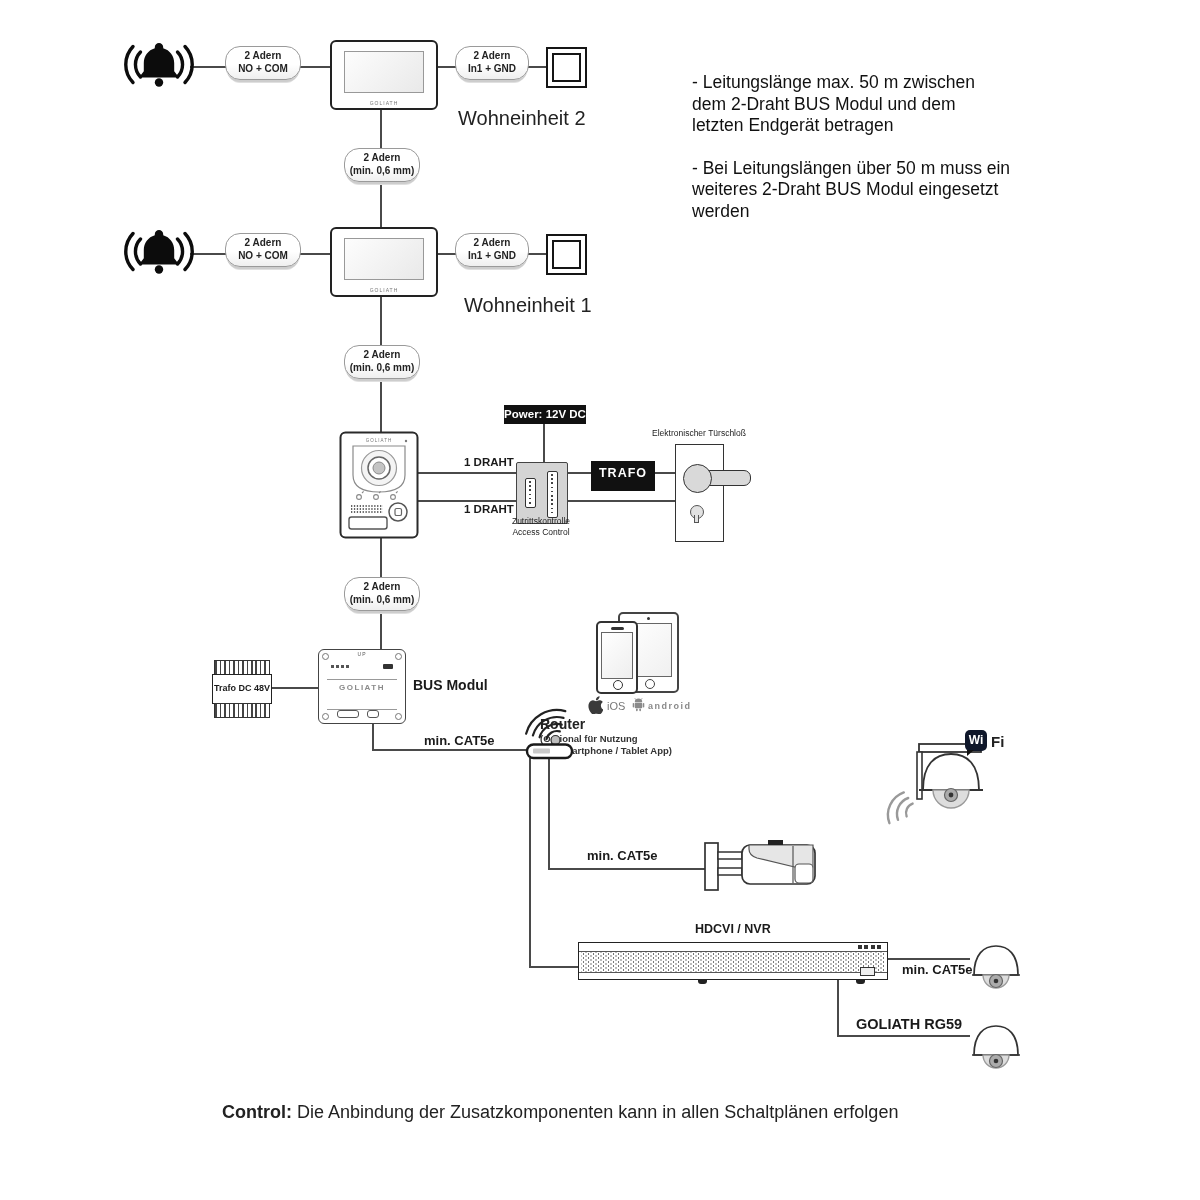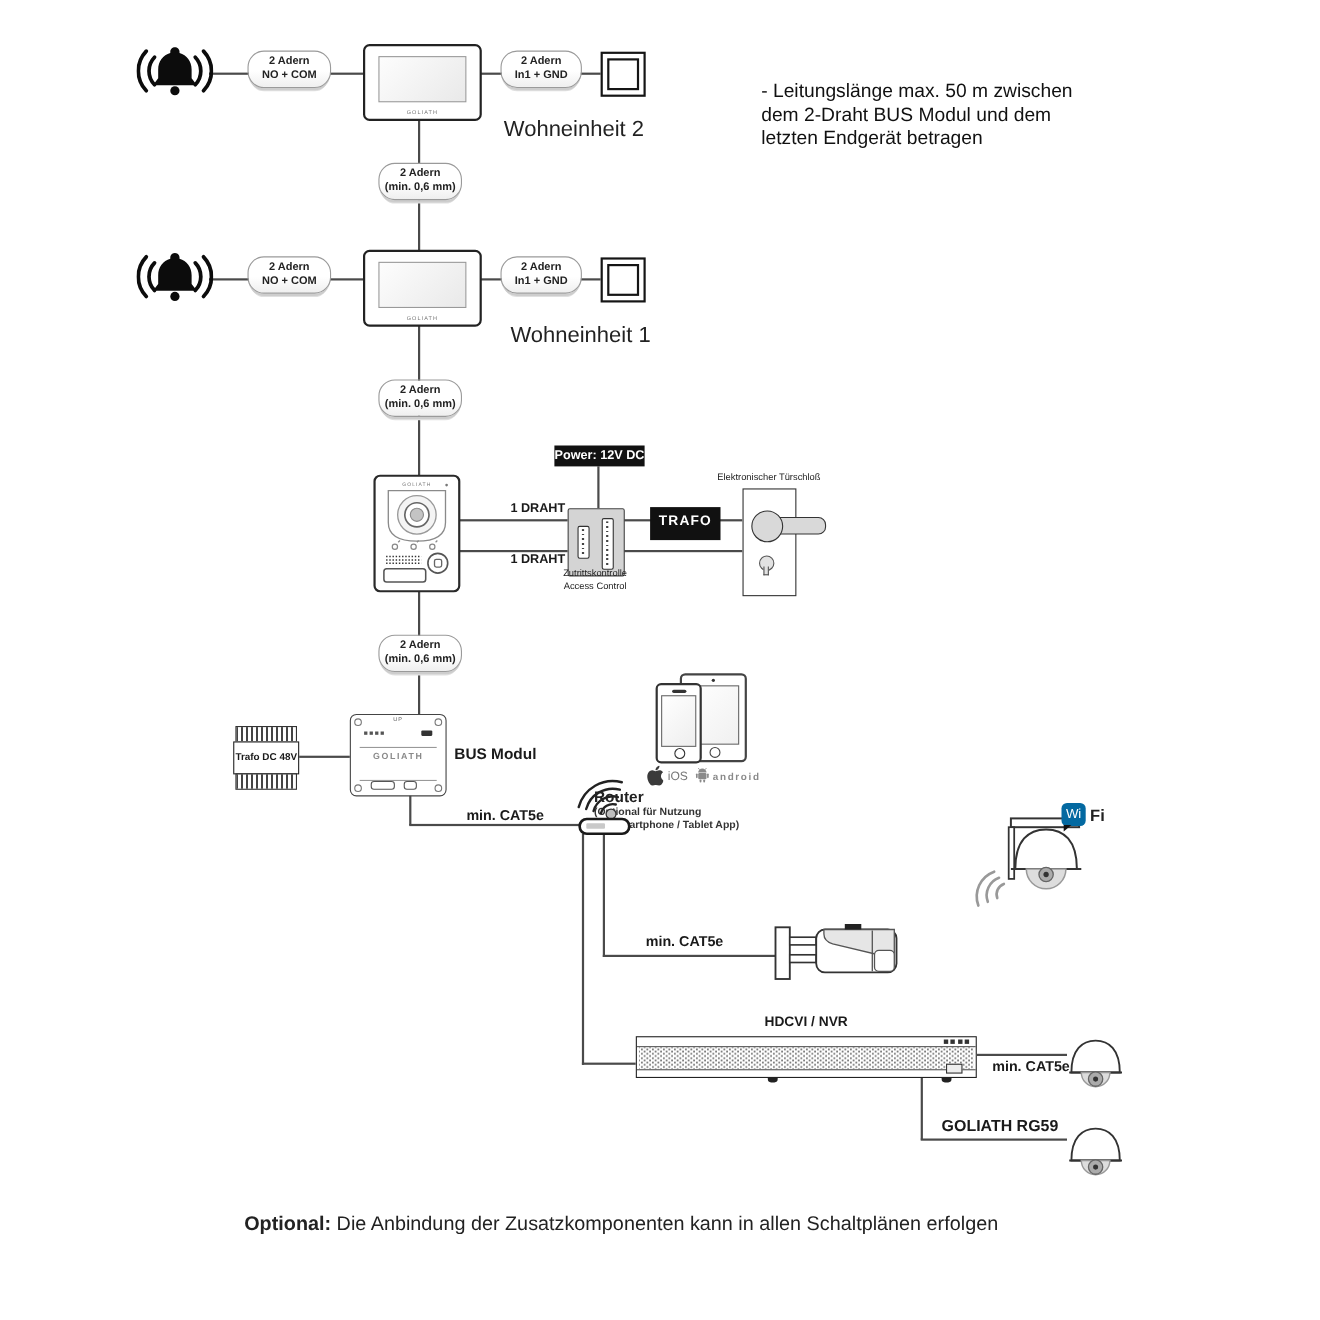--- a/index.html
+++ b/index.html
@@ -86,22 +86,22 @@
   .nvr .top{position:absolute;left:0;right:0;top:0;height:8px;border-bottom:1px solid #555;}
   .nvr .leds{position:absolute;right:6px;top:2px;display:flex;gap:2.5px;}
   .nvr .leds i{width:4px;height:4px;background:#333;display:block;}
   .nvr .mesh{position:absolute;left:2px;right:2px;top:9px;bottom:7px;
         background-image:radial-gradient(circle,#777 0.8px,transparent 1px),radial-gradient(circle,#777 0.8px,transparent 1px);
         background-size:5px 4px;background-position:0 0,2.5px 2px;}
   .nvr .bot{position:absolute;left:0;right:0;bottom:0;height:6px;border-top:1px solid #555;}
   .nvr .btn{position:absolute;right:12px;bottom:3px;width:13px;height:7px;border:1.2px solid #333;background:#eee;}
   .nvr-foot{position:absolute;width:9px;height:4px;background:#222;border-radius:0 0 3px 3px;}
   
-  .wi-badge{position:absolute;left:965px;top:730px;width:22px;height:21px;background:#0369a1;border-radius:5px;
-        color:#fff;font-weight:normal;font-size:12px;text-align:center;line-height:21px;}
+  .wi-badge{position:absolute;left:965px;top:730px;width:22px;height:21px;background:#0f172a;border-radius:5px;
+        color:#fff;font-weight:bold;font-size:12px;text-align:center;line-height:21px;}
   .wi-badge::after{content:"";position:absolute;left:2px;bottom:-5px;width:0;height:0;
         border-top:6px solid #111;border-right:7px solid transparent;}
   .fi-text{position:absolute;left:991px;top:733px;font-size:15px;font-weight:bold;color:#222;}
   
   .notes{position:absolute;left:692px;top:72px;width:390px;font-size:17.5px;line-height:21.5px;color:#111;}
   .notes .h{font-weight:bold;margin-bottom:3px;}
   .notes .item{margin-bottom:21px;white-space:pre-line;}
   .footer{position:absolute;left:222px;top:1102px;font-size:18px;color:#222;}
   .footer b{font-weight:bold;}
   .draht{position:absolute;font-weight:bold;font-size:11.5px;color:#1a1a1a;}
@@ -365,19 +365,22 @@
     <line x1="2" y1="33" x2="50" y2="33" stroke="#333" stroke-width="1.7"></line>
     <path d="M13 33A13 13 0 0 0 39 33Z" fill="#ddd" stroke="#999" stroke-width="1.3"></path>
     <circle cx="26" cy="39" r="6.5" fill="#ababab" stroke="#666" stroke-width="1.2"></circle>
     <circle cx="26" cy="39" r="2.3" fill="#333"></circle>
   </svg>
 
   <div class="notes">
     <div class="item">- Leitungslänge max. 50 m zwischen
 dem 2-Draht BUS Modul und dem
 letzten Endgerät betragen</div>
+    <div class="item">- Bei Leitungslängen über 50 m muss ein
+weiteres 2-Draht BUS Modul eingesetzt
+werden</div>
   </div>
 
   <div class="footer">
-    <b>Optional:</b><span> Die Anbindung der Zusatzkomponenten kann in allen Schaltplänen erfolgen</span>
+    <b>Control:</b><span> Die Anbindung der Zusatzkomponenten kann in allen Schaltplänen erfolgen</span>
   </div>
 
 </div>
 
 </body></html>

